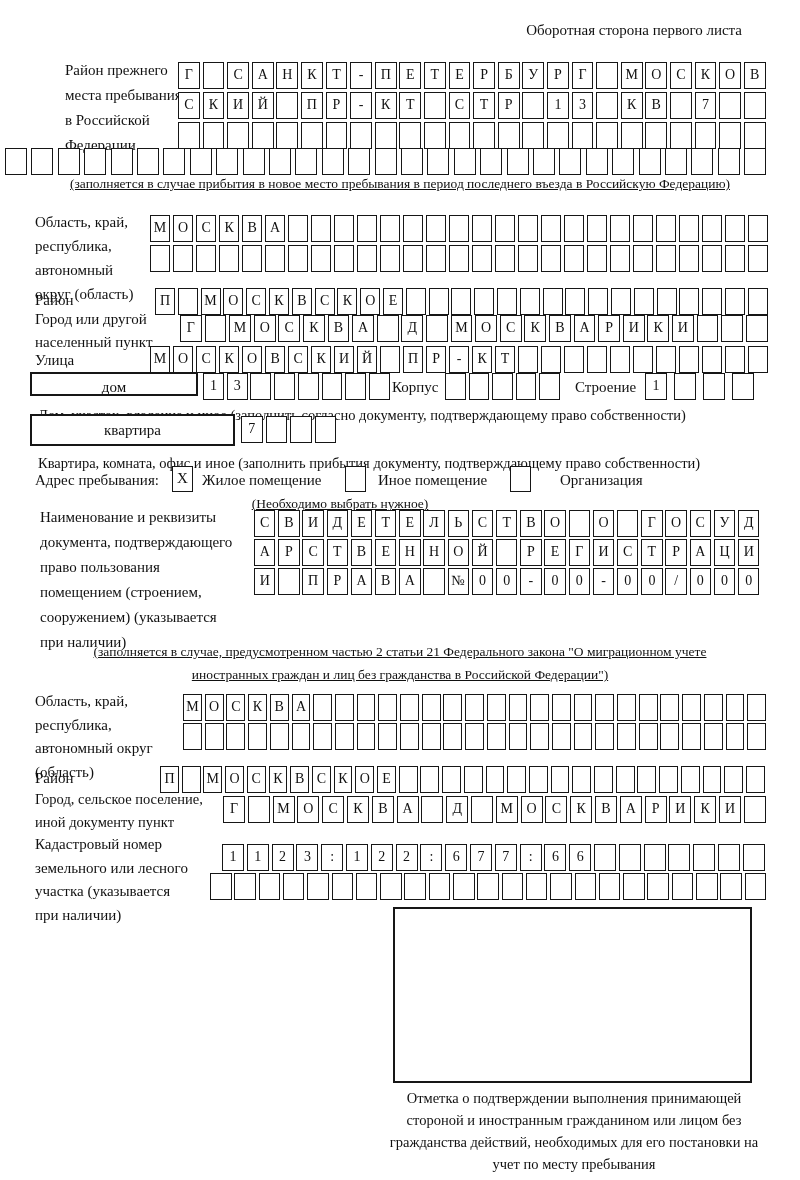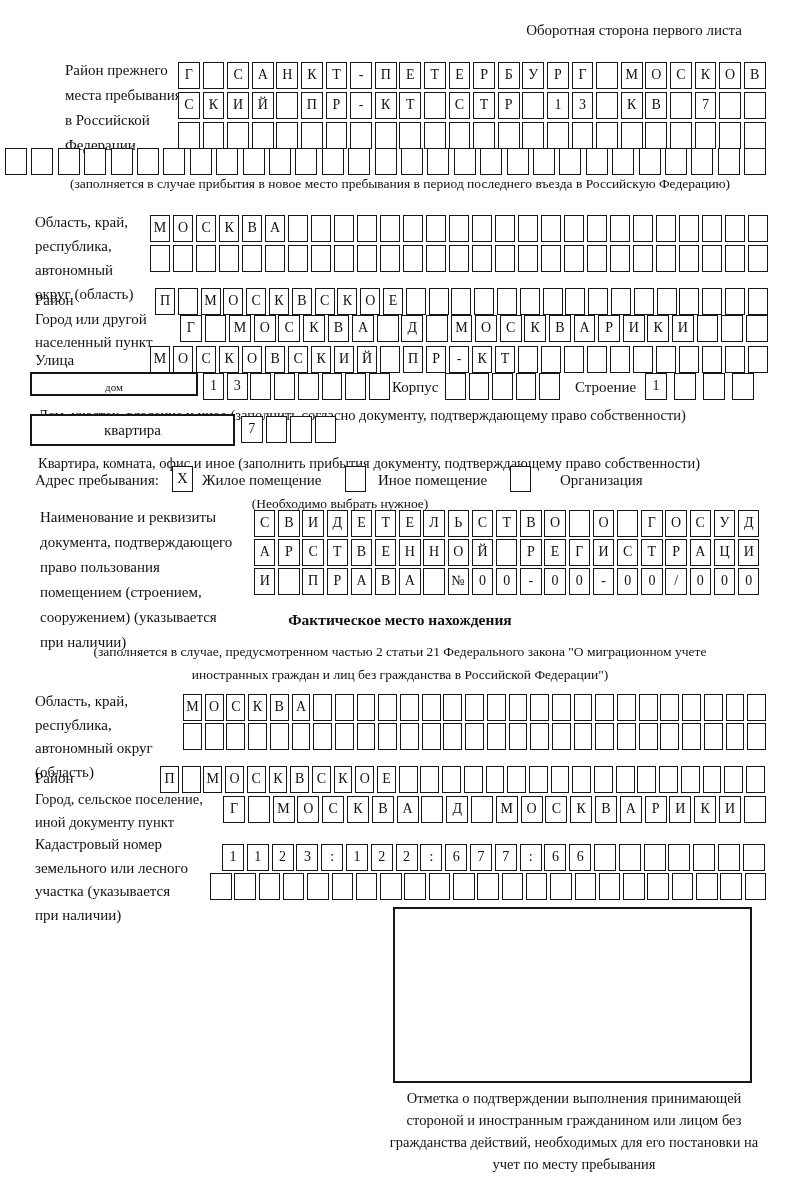--- a/index.html
+++ b/index.html
@@ -2,21 +2,21 @@
 <html><head>
 <meta charset="utf-8">
 <style>
   html,body{margin:0;padding:0;background:#fff;}
   #page{position:relative;width:800px;height:1180px;background:#ffffff;
         font-family:"Liberation Serif","DejaVu Serif",serif;color:#111;overflow:hidden;}
   .t{position:absolute;font-size:15px;line-height:24px;white-space:nowrap;}
   .lines{white-space:pre-line;}
   .center{text-align:center;white-space:normal;}
   .bold{font-weight:bold;}
-  .small{font-size:13.5px;}
+  .small{font-size:13.5px;text-decoration:underline;}
   .boxrow{position:absolute;height:27px;}
   .boxrow .cell{position:absolute;top:0;height:27px;border:1.6px solid #161616;
         box-sizing:border-box;text-align:center;font-size:14px;line-height:23px;
         background:#fff;font-family:inherit;}
   .bigbox{position:absolute;border:2px solid #161616;box-sizing:border-box;
         text-align:center;background:#fff;}
   .checkbox{position:absolute;width:21px;height:26px;border:1.6px solid #161616;
         box-sizing:border-box;text-align:center;font-size:15px;line-height:22px;background:#fff;}
   .stampbox{position:absolute;border:2px solid #161616;box-sizing:border-box;background:#fff;}
 </style>
@@ -290,21 +290,21 @@
       <span class="cell" style="left: 437px; width: 20.2px;"></span>
       <span class="cell" style="left: 460px; width: 20.2px;"></span>
       <span class="cell" style="left: 483px; width: 20.2px;"></span>
       <span class="cell" style="left: 506px; width: 20.2px;"></span>
       <span class="cell" style="left: 529px; width: 20.2px;"></span>
       <span class="cell" style="left: 552px; width: 20.2px;"></span>
       <span class="cell" style="left: 575px; width: 20.2px;"></span>
       <span class="cell" style="left: 598px; width: 20.2px;"></span>
     </div>
 
-  <div class="bigbox" style="left:30px;top:372px;width:168px;height:24px;font-size:11px;line-height:27px">дом</div>
+  <div class="bigbox" style="left:30px;top:372px;width:168px;height:24px;font-size:15px;line-height:27px">дом</div>
   <div class="boxrow" style="left:203px;top:373px">
       <span class="cell" style="left: 0px; width: 20.9px;">1</span>
       <span class="cell" style="left: 23.7px; width: 20.9px;">3</span>
       <span class="cell" style="left: 47.4px; width: 20.9px;"></span>
       <span class="cell" style="left: 71.1px; width: 20.9px;"></span>
       <span class="cell" style="left: 94.8px; width: 20.9px;"></span>
       <span class="cell" style="left: 118.5px; width: 20.9px;"></span>
       <span class="cell" style="left: 142.2px; width: 20.9px;"></span>
       <span class="cell" style="left: 165.9px; width: 20.9px;"></span>
     </div>
@@ -412,21 +412,20 @@
       <span class="cell" style="left: 314.6px; width: 21.4px;">0</span>
       <span class="cell" style="left: 338.8px; width: 21.4px;">-</span>
       <span class="cell" style="left: 363px; width: 21.4px;">0</span>
       <span class="cell" style="left: 387.2px; width: 21.4px;">0</span>
       <span class="cell" style="left: 411.4px; width: 21.4px;">/</span>
       <span class="cell" style="left: 435.6px; width: 21.4px;">0</span>
       <span class="cell" style="left: 459.8px; width: 21.4px;">0</span>
       <span class="cell" style="left: 484px; width: 21.4px;">0</span>
     </div>
 
-  <div class="t center bold" style="left:0;top:608px;width:800px;font-size:15.5px">Фактическое место нахождения</div>
   <div class="t center small lines" style="left:60px;top:640px;width:680px;line-height:23px">(заполняется в случае, предусмотренном частью 2 статьи 21 Федерального закона
 "О миграционном учете иностранных граждан и лиц без гражданства в Российской Федерации")</div>
 
   <div class="t lines" style="left:35px;top:690px;line-height:23.5px">Область, край,
 республика,
 автономный округ
 (область)</div>
   <div class="boxrow" style="left:183px;top:694px">
       <span class="cell" style="left: 0px; width: 18.9px;">М</span>
       <span class="cell" style="left: 21.7px; width: 18.9px;">О</span>

